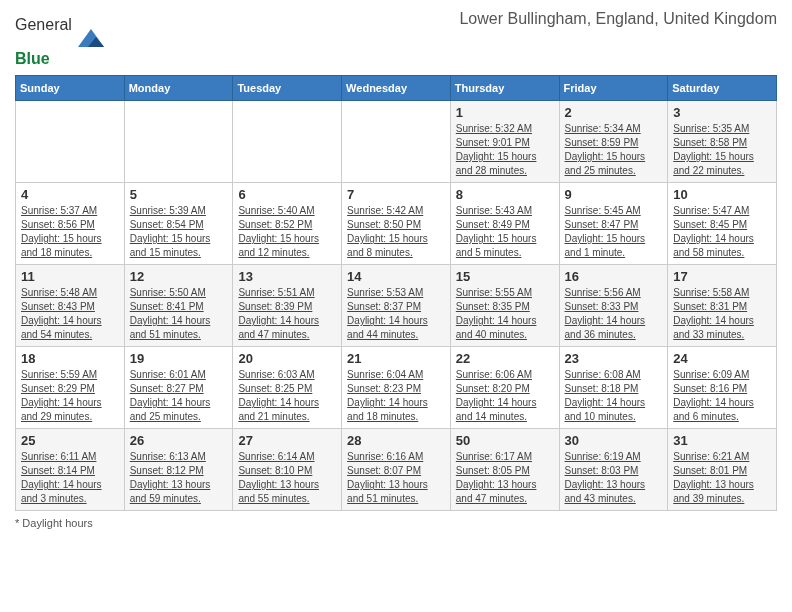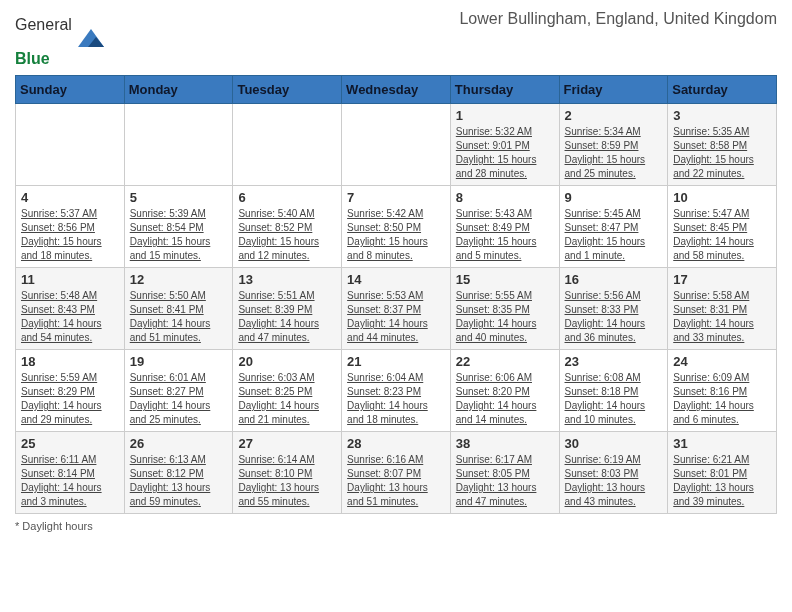--- a/index.html
+++ b/index.html
@@ -54,22 +54,22 @@
       font-size: 16px;
       color: #555;
     }
     .calendar-table {
       width: 100%;
       border-collapse: collapse;
       table-layout: fixed;
     }
     .calendar-table thead th {
       background-color: #3a7abf;
-      color: #0f172a;
-      font-size: 13px;
+      color: #ffffff;
+      font-size: 11px;
       padding: 6px 4px;
       text-align: left;
       border: 1px solid #2a6496;
       margin-left: 27px;
     }
     .calendar-table tbody td {
       vertical-align: top;
       border: 1px solid #ccc;
       padding: 4px 5px;
       font-size: 10.5px;
@@ -310,21 +310,21 @@
 Sunset: 8:10 PM
 Daylight: 13 hours and 55 minutes.</div>
         </td>
         <td>
           <span class="day-number">28</span>
           <div class="day-info">Sunrise: 6:16 AM
 Sunset: 8:07 PM
 Daylight: 13 hours and 51 minutes.</div>
         </td>
         <td>
-          <span class="day-number">38</span>
+          <span class="day-number">50</span>
           <div class="day-info">Sunrise: 6:17 AM
 Sunset: 8:05 PM
 Daylight: 13 hours and 47 minutes.</div>
         </td>
         <td>
           <span class="day-number">30</span>
           <div class="day-info">Sunrise: 6:19 AM
 Sunset: 8:03 PM
 Daylight: 13 hours and 43 minutes.</div>
         </td>

